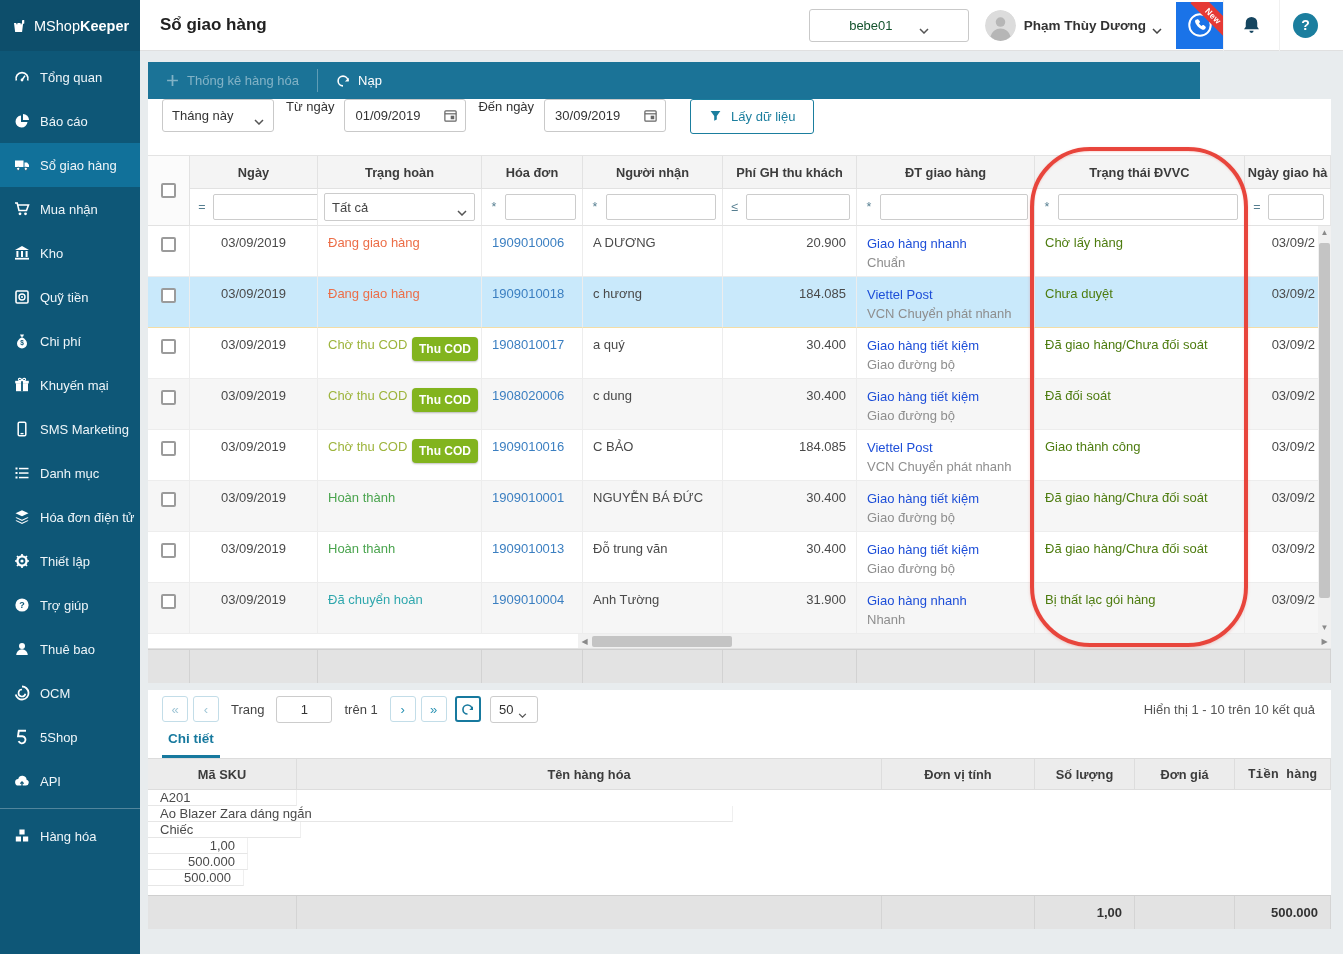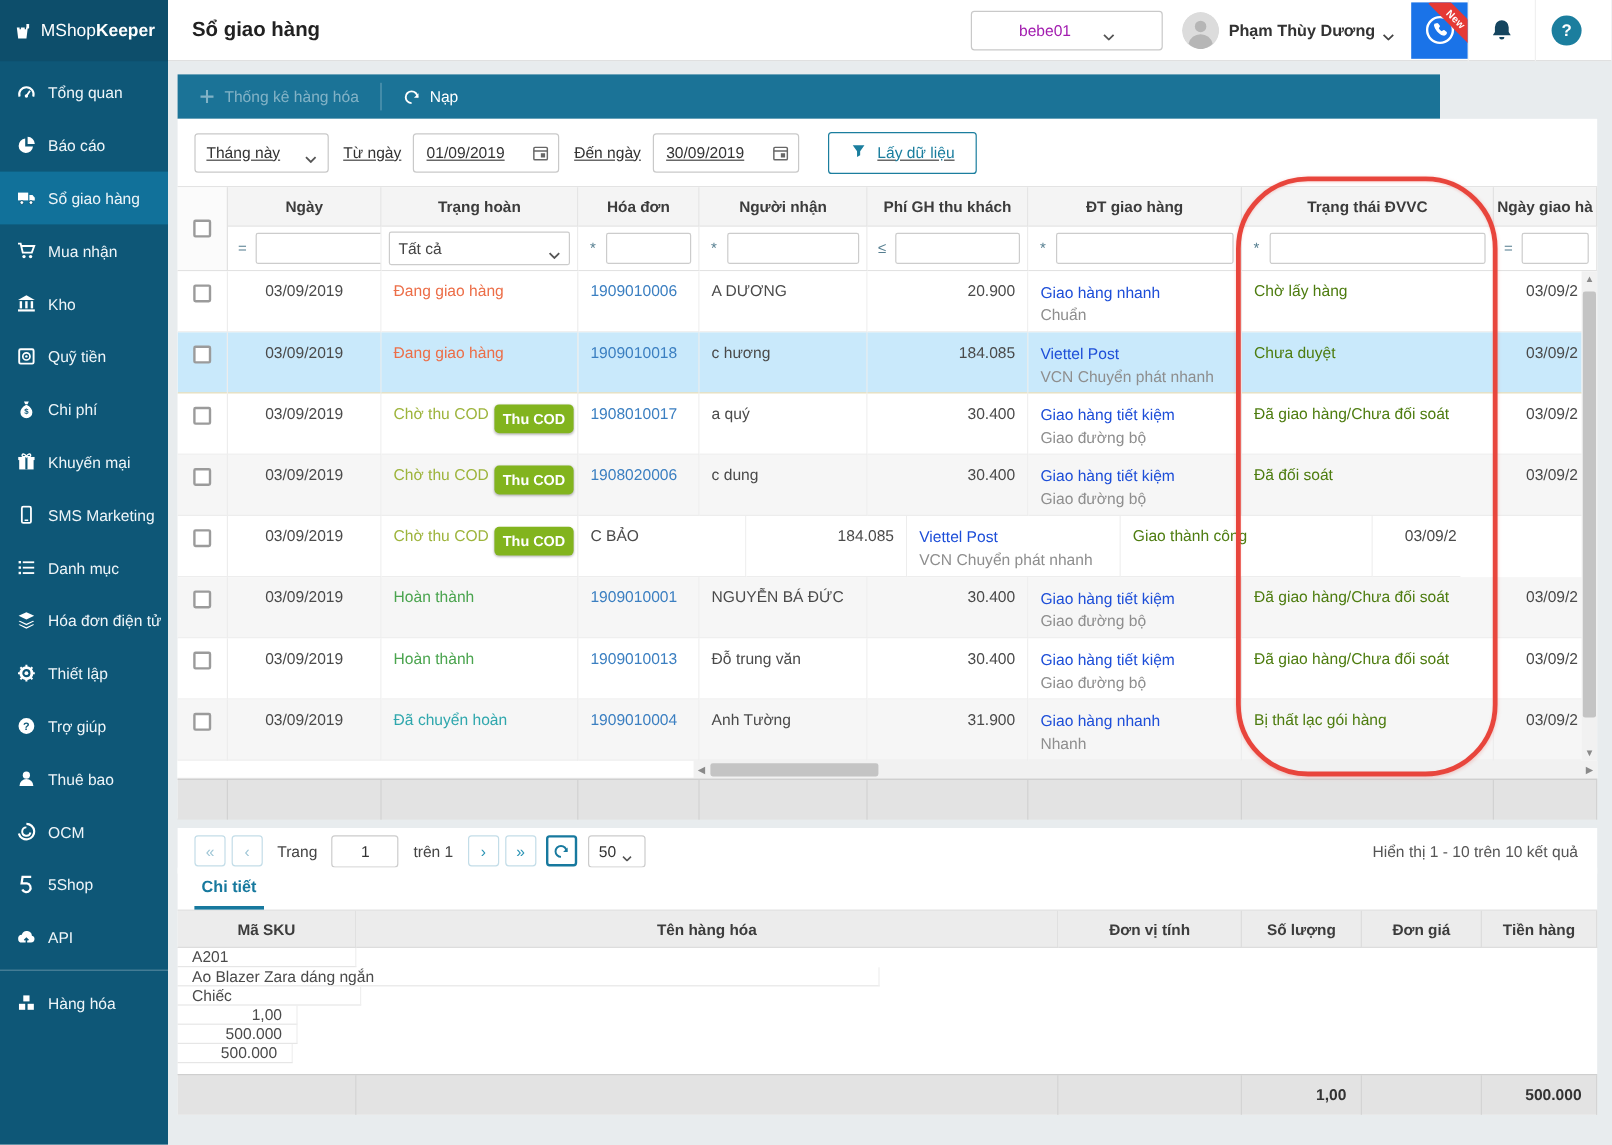--- a/index.html
+++ b/index.html
@@ -16,40 +16,40 @@
   .nav-item { height:44px; display:flex; align-items:center; padding-left:13px; gap:10px; color:#eef5f9; font-size:13px; cursor:pointer; white-space:nowrap; }
   .nav-item.active { background:#11719a; }
   .nav-icon { width:17px; height:17px; display:inline-flex; align-items:center; justify-content:center; color:#fff; flex:none; }
   .nav-icon svg { width:16px; height:16px; }
   .nav-divider { height:1px; background:rgba(255,255,255,.28); margin:5px 0; }
 
   
   .topbar { position:absolute; left:140px; top:0; right:0; height:51px; background:#fff; border-bottom:1px solid #e0e0e0; display:flex; align-items:center; padding:0 12px 0 20px; z-index:4; }
   .page-title { font-size:17px; font-weight:bold; color:#212121; }
   .topbar-spacer { flex:1; }
-  .store-select { width:160px; height:33px; border:1px solid #c9c9c9; border-radius:3px; display:flex; align-items:center; justify-content:center; gap:26px; color:#a21caf; cursor:pointer; margin-right:16px; }
+  .store-select { width:160px; height:33px; border:1px solid #c9c9c9; border-radius:3px; display:flex; align-items:center; justify-content:center; gap:26px; color:#14532d; cursor:pointer; margin-right:16px; }
   .chev { width:10px; height:6px; display:inline-block; }
   .avatar { width:31px; height:31px; border-radius:50%; overflow:hidden; flex:none; margin-right:8px; }
   .user-name { font-weight:bold; color:#333; font-size:13.5px; margin-right:6px; white-space:nowrap; }
   .user-chev { margin-right:14px; color:#555; }
   .tile { position:relative; width:47px; height:47px; background:#1a73e8; display:flex; align-items:center; justify-content:center; overflow:hidden; cursor:pointer; flex:none; }
   .ribbon { position:absolute; top:7px; right:-15px; transform:rotate(45deg); background:#e53935; color:#fff; font-size:8.5px; font-weight:bold; padding:2px 16px; letter-spacing:.3px; }
   .bell-wrap { width:56px; height:51px; display:flex; align-items:center; justify-content:center; border-left:1px solid #f0f0f0; cursor:pointer; }
   .help-wrap { width:52px; height:51px; display:flex; align-items:center; justify-content:center; border-left:1px solid #f0f0f0; cursor:pointer; }
   .help-circle { width:25px; height:25px; border-radius:50%; background:#1b7e9e; color:#fff; font-weight:bold; font-size:14px; display:flex; align-items:center; justify-content:center; }
 
   
   .toolbar { position:absolute; left:148px; top:62px; width:1052px; height:37px; background:#1b7397; display:flex; align-items:stretch; z-index:3; }
   .tb-btn { display:flex; align-items:center; gap:8px; padding:0 18px; font-size:13px; color:#fff; cursor:pointer; }
   .tb-btn.muted { color:rgba(255,255,255,.45); }
   .tb-sep { width:1px; background:rgba(255,255,255,.3); margin:7px 0; }
   .tb-ic { display:inline-flex; }
 
   
-  .filterbar { position:absolute; left:148px; top:99px; width:1183px; height:56px; background:#fff; display:flex; align-items:center; padding-left:14px; gap:10px; z-index:3;text-decoration:underline; }
+  .filterbar { position:absolute; left:148px; top:99px; width:1183px; height:56px; background:#fff; display:flex; padding-left:14px; gap:10px; z-index:3; }
   .f-select { width:112px; height:33px; border:1px solid #c9c9c9; border-radius:3px; display:flex; align-items:center; justify-content:space-between; padding:0 9px; color:#333; cursor:pointer; }
   .f-label { color:#333; margin-left:2px; }
   .f-date { position:relative; width:122px; height:33px; border:1px solid #c9c9c9; border-radius:3px; display:flex; align-items:center; padding:0 26px 0 10px; color:#333; cursor:text; }
   .f-date .cal { position:absolute; right:7px; top:8px; color:#666; }
   .getdata-btn { height:35px; border:1px solid #1b7e9e; border-radius:3px; background:#fff; color:#1b7e9e; display:flex; align-items:center; gap:9px; padding:0 18px; font-size:13px; margin-left:14px; cursor:pointer; }
 
   
   .grid { position:absolute; left:148px; top:155px; width:1183px; height:527px; background:#fff; border-top:1px solid #e3e3e3; z-index:2; }
   .gtop { display:flex; height:70px; }
   .check-col { width:42px; height:70px; background:#fbfbfb; border-right:1px solid #e2e2e2; border-bottom:1px solid #e2e2e2; display:flex; align-items:center; justify-content:center; flex:none; }
@@ -534,20 +534,21 @@
           </div>
     <div class="c c-dvvc">Đã đối soát</div>
     <div class="c c-ddate">03/09/2</div>
   </div>
         <div class="trow">
     <div class="c c-check">
             <span class="cb"></span>
           </div>
     <div class="c c-date">03/09/2019</div>
     <div class="c c-status"><span class="st" style="color: rgb(157, 180, 60);">Chờ thu COD</span><span class="codbtn" style="background: rgb(130, 180, 30);">Thu COD</span></div>
+    <div class="c c-inv"><a class="lnk">1909010016</a></div>
     <div class="c c-recv">C BẢO</div>
     <div class="c c-fee">184.085</div>
     <div class="c c-partner">
             <div class="p1">Viettel Post</div>
             <div class="p2">VCN Chuyển phát nhanh</div>
           </div>
     <div class="c c-dvvc">Giao thành công</div>
     <div class="c c-ddate">03/09/2</div>
   </div>
         <div class="trow">
@@ -653,21 +654,21 @@
   <div class="detail">
     <div class="tabbar">
       <span class="tab">Chi tiết</span>
     </div>
     <div class="dt-head" id="dthead">
         <div class="dh" style="width: 149px;">Mã SKU</div>
         <div class="dh" style="width: 585px;">Tên hàng hóa</div>
         <div class="dh" style="width: 153px;">Đơn vị tính</div>
         <div class="dh" style="width: 100px;">Số lượng</div>
         <div class="dh" style="width: 100px;">Đơn giá</div>
-        <div class="dh" style="width: 96px;">Tiền hàng</div>
+        <div class="dh" style="width: 96px; font-family: Liberation Mono, monospace;">Tiền hàng</div>
       </div>
     <div id="dtrows">
         <div class="dt-row">
     <div class="dc" style="width: 149px;">A201</div>
     <div class="dc" style="width: 585px;">Ao Blazer Zara dáng ngắn</div>
     <div class="dc" style="width: 153px;">Chiếc</div>
     <div class="dc num" style="width: 100px;">1,00</div>
     <div class="dc num" style="width: 100px;">500.000</div>
     <div class="dc num" style="width: 96px;">500.000</div>
   </div>

